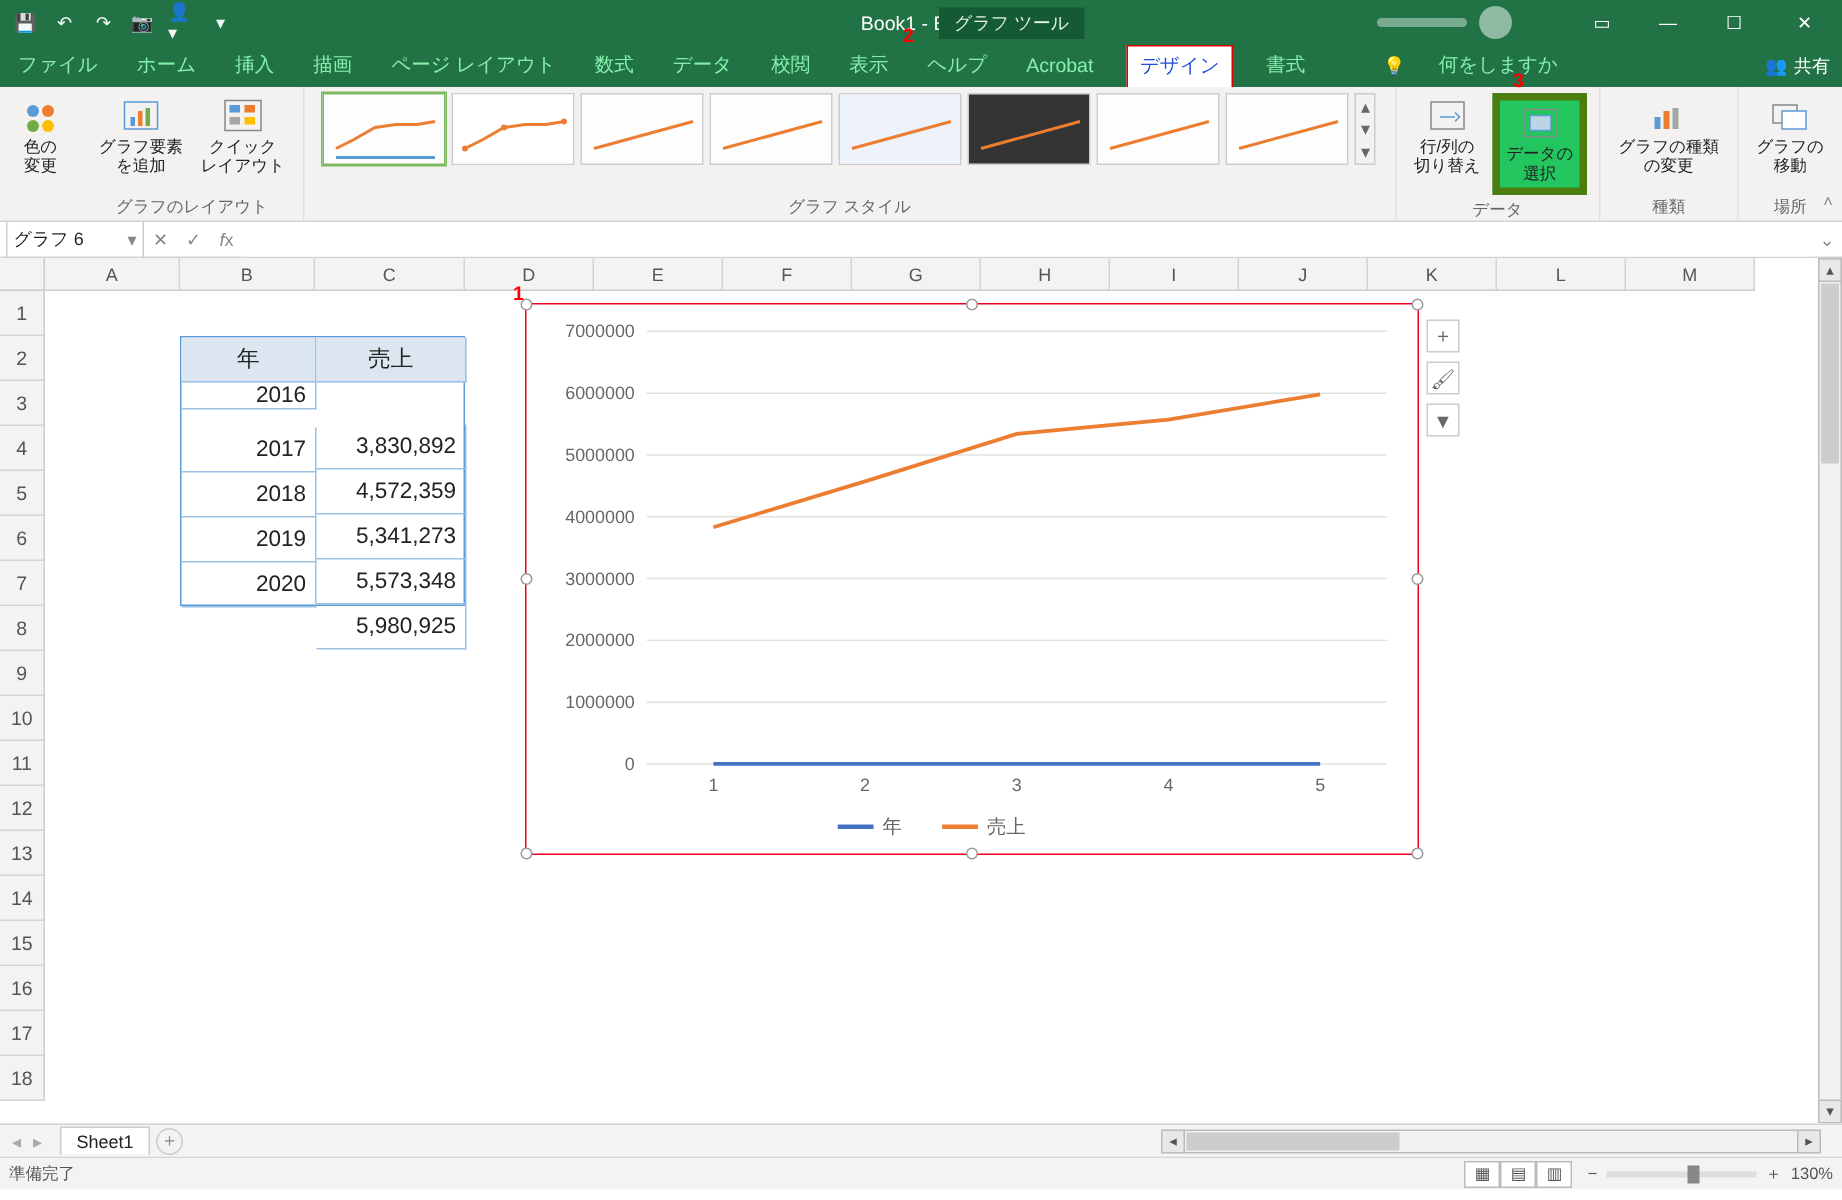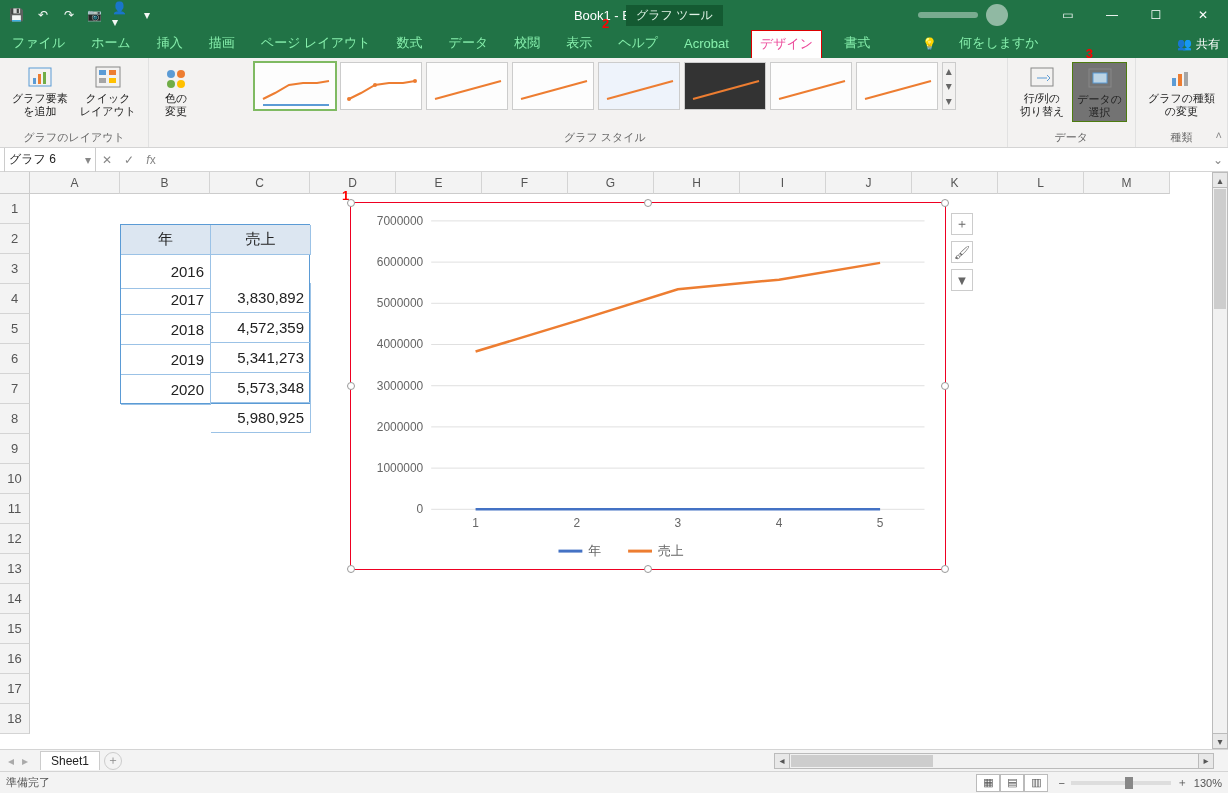--- a/index.html
+++ b/index.html
@@ -10,29 +10,29 @@
   .title-area { position:absolute; left:50%; transform:translateX(-50%); display:flex; align-items:center; gap:40px; }
   .doc-title { font-size:13px; }
   .chart-tools { position:absolute; left:610px; display:flex; flex-direction:column; align-items:center;margin-left:16px; }
   .win-ctrls { position:absolute; right:0; display:flex; align-items:center; gap:0; }
   .win-btn { width:44px; height:30px; display:flex; align-items:center; justify-content:center; color:#fff; }
   .win-btn.x { width:50px; }
   .user-area { position:absolute; right:220px; display:flex; align-items:center; gap:8px; }
 
   .tabbar { height:28px; background:#217346; display:flex; align-items:center; padding:0 8px; gap:18px; }
   .tab { color:#86efac; font-size:13px; padding:4px 4px 6px; cursor:pointer; }
-  .tab.active { background:#fff; color:#ec4899; padding:4px 8px 6px; border:1px solid #d00; border-bottom:none; }
+  .tab.active { background:#fff; color:#1d4ed8; padding:4px 8px 6px; border:1px solid #d00; border-bottom:none; }
   .share { margin-left:auto; color:#fff; display:flex; align-items:center; gap:4px; }
   .annot { color:#f00; font-weight:bold; font-size:13px; position:absolute; }
 
   .ribbon { height:90px; background:#f3f2f1; border-bottom:1px solid #d4d4d4; display:flex; position:relative; }
   .ribbon-group { border-right:1px solid #e1e1e1; padding:4px 8px 2px; display:flex; flex-direction:column; align-items:center; justify-content:space-between; }
   .ribbon-group-row { display:flex; gap:4px; align-items:flex-start; }
   .ribbon-btn { display:flex; flex-direction:column; align-items:center; gap:2px; padding:2px 4px; font-size:11px; text-align:center; line-height:1.2; }
-  .ribbon-btn.highlight { border:1px solid #4d7c0f; background:#737373;font-family:Liberation Serif, serif; }
+  .ribbon-btn.highlight { border:5px solid #4d7c0f; background:#22c55e;font-family:Liberation Serif, serif; }
   .ribbon-group-label { font-size:11px; color:#666; padding-top:2px; }
   .style-gallery { display:flex; gap:4px; align-items:center; }
   .style-thumb { width:82px; height:48px; background:#fdfdfd; border:1px solid #ccc; }
   .style-thumb.sel { border:1px solid #7fba62; outline:1px solid #7fba62; }
   .style-thumb-inner { width:100%; height:100%; }
   .collapse-caret { position:absolute; right:6px; bottom:6px; font-size:11px; color:#888;}
 
   .formulabar { height:24px; background:#fff; border-bottom:1px solid #d4d4d4; display:flex; align-items:center; }
   .namebox { width:92px; height:36px; border:1px solid #ccc; margin:0 0 0 4px; padding:0 4px; font-size:12px; display:flex; align-items:center; justify-content:space-between;}
   .fb-btn { width:22px; text-align:center; color:#888; }
@@ -124,20 +124,33 @@
   <span style="width:12px"></span>
   <span style="color:#fff">💡</span>
   <span class="tab">何をしますか</span>
   <div class="share">
     <span>👥</span>
     <span>共有</span>
   </div>
 </div>
 
 <div class="ribbon">
+  <div class="ribbon-group" style="border-right:none">
+    <div class="ribbon-btn">
+      <svg width="30" height="26">
+          <circle cx="10" cy="10" r="4" fill="#5b9bd5"></circle>
+          <circle cx="20" cy="10" r="4" fill="#ed7d31"></circle>
+          <circle cx="10" cy="20" r="4" fill="#70ad47"></circle>
+          <circle cx="20" cy="20" r="4" fill="#ffc000"></circle>
+        </svg>
+      <span style="white-space:pre-line">色の
+変更</span>
+    </div>
+  </div>
+
   <div class="ribbon-group">
     <div class="ribbon-group-row">
       <div class="ribbon-btn">
         <svg width="30" height="26">
             <rect x="4" y="4" width="22" height="18" fill="none" stroke="#5b9bd5"></rect>
             <rect x="8" y="14" width="3" height="6" fill="#5b9bd5"></rect>
             <rect x="13" y="10" width="3" height="10" fill="#ed7d31"></rect>
             <rect x="18" y="8" width="3" height="12" fill="#70ad47"></rect>
           </svg>
         <span style="white-space:pre-line">グラフ要素
@@ -151,33 +164,20 @@
             <rect x="6" y="14" width="7" height="5" fill="#a5a5a5"></rect>
             <rect x="16" y="14" width="7" height="5" fill="#ffc000"></rect>
           </svg>
         <span style="white-space:pre-line">クイック
 レイアウト</span>
       </div>
     </div>
     <div class="ribbon-group-label">グラフのレイアウト</div>
   </div>
 
-  <div class="ribbon-group" style="border-right:none">
-    <div class="ribbon-btn">
-      <svg width="30" height="26">
-          <circle cx="10" cy="10" r="4" fill="#5b9bd5"></circle>
-          <circle cx="20" cy="10" r="4" fill="#ed7d31"></circle>
-          <circle cx="10" cy="20" r="4" fill="#70ad47"></circle>
-          <circle cx="20" cy="20" r="4" fill="#ffc000"></circle>
-        </svg>
-      <span style="white-space:pre-line">色の
-変更</span>
-    </div>
-  </div>
-
   <div class="ribbon-group" style="flex:1">
     <div class="style-gallery">
       <div class="style-thumb sel"><svg class="style-thumb-inner">
             <polyline points="8,36 20,30 34,22 48,20 62,20 74,18" stroke="#ed7d31" fill="none" stroke-width="2"></polyline>
             <line x1="8" y1="42" x2="74" y2="42" stroke="#5b9bd5" stroke-width="2"></line>
           </svg></div>
       <div class="style-thumb"><svg class="style-thumb-inner" style="background:#fff">
             <polyline points="8,36 20,30 34,22 48,20 62,20 74,18" stroke="#ed7d31" fill="none" stroke-width="2"></polyline>
             <circle cx="8" cy="36" r="2" fill="#ed7d31"></circle>
             <circle cx="34" cy="22" r="2" fill="#ed7d31"></circle>
@@ -239,20 +239,31 @@
           <rect x="6" y="14" width="4" height="8" fill="#5b9bd5"></rect>
           <rect x="12" y="10" width="4" height="12" fill="#ed7d31"></rect>
           <rect x="18" y="8" width="4" height="14" fill="#a5a5a5"></rect>
         </svg>
       <span style="white-space:pre-line">グラフの種類
 の変更</span>
     </div>
     <div class="ribbon-group-label">種類</div>
   </div>
 
+  <div class="ribbon-group" style="border-right:none">
+    <div class="ribbon-btn">
+      <svg width="30" height="26">
+          <rect x="4" y="6" width="16" height="12" fill="none" stroke="#888"></rect>
+          <rect x="10" y="10" width="16" height="12" fill="#fff" stroke="#5b9bd5"></rect>
+        </svg>
+      <span style="white-space:pre-line">グラフの
+移動</span>
+    </div>
+    <div class="ribbon-group-label">場所</div>
+  </div>
   <span class="collapse-caret">˄</span>
 </div>
 
 <div class="formulabar">
   <div class="namebox">
     <span>グラフ 6</span>
     <span style="color:#888">▾</span>
   </div>
   <span class="fb-btn">✕</span>
   <span class="fb-btn">✓</span>
@@ -295,21 +306,21 @@
       <div class="rowhead">14</div>
       <div class="rowhead">15</div>
       <div class="rowhead">16</div>
       <div class="rowhead">17</div>
       <div class="rowhead">18</div>
     </div>
   <div class="cells" id="cells">
       <div class="data-range" style="left: 90px; top: 30px; width: 190px; height: 180px;">
         <div class="cell hdr" style="left: 0px; top: 0px; width: 90px; height: 30px;">年</div>
         <div class="cell hdr" style="left: 90px; top: 0px; width: 100px; height: 30px;">売上</div>
-        <div class="cell yr" style="left: 0px; top: 30px; width: 90px; height: 34px;">2016</div>
+        <div class="cell yr" style="left: 0px; top: 30px; width: 90px; height: 18px;">2016</div>
         <div class="cell num" style="left: 90px; top: 30px; width: 100px; height: 30px;">3,830,892</div>
         <div class="cell yr" style="left: 0px; top: 60px; width: 90px; height: 30px;">2017</div>
         <div class="cell num" style="left: 90px; top: 60px; width: 100px; height: 30px;">4,572,359</div>
         <div class="cell yr" style="left: 0px; top: 90px; width: 90px; height: 30px;">2018</div>
         <div class="cell num" style="left: 90px; top: 90px; width: 100px; height: 30px;">5,341,273</div>
         <div class="cell yr" style="left: 0px; top: 120px; width: 90px; height: 30px;">2019</div>
         <div class="cell num" style="left: 90px; top: 120px; width: 100px; height: 30px;">5,573,348</div>
         <div class="cell yr" style="left: 0px; top: 150px; width: 90px; height: 30px;">2020</div>
         <div class="cell num" style="left: 90px; top: 150px; width: 100px; height: 30px;">5,980,925</div>
       </div>

